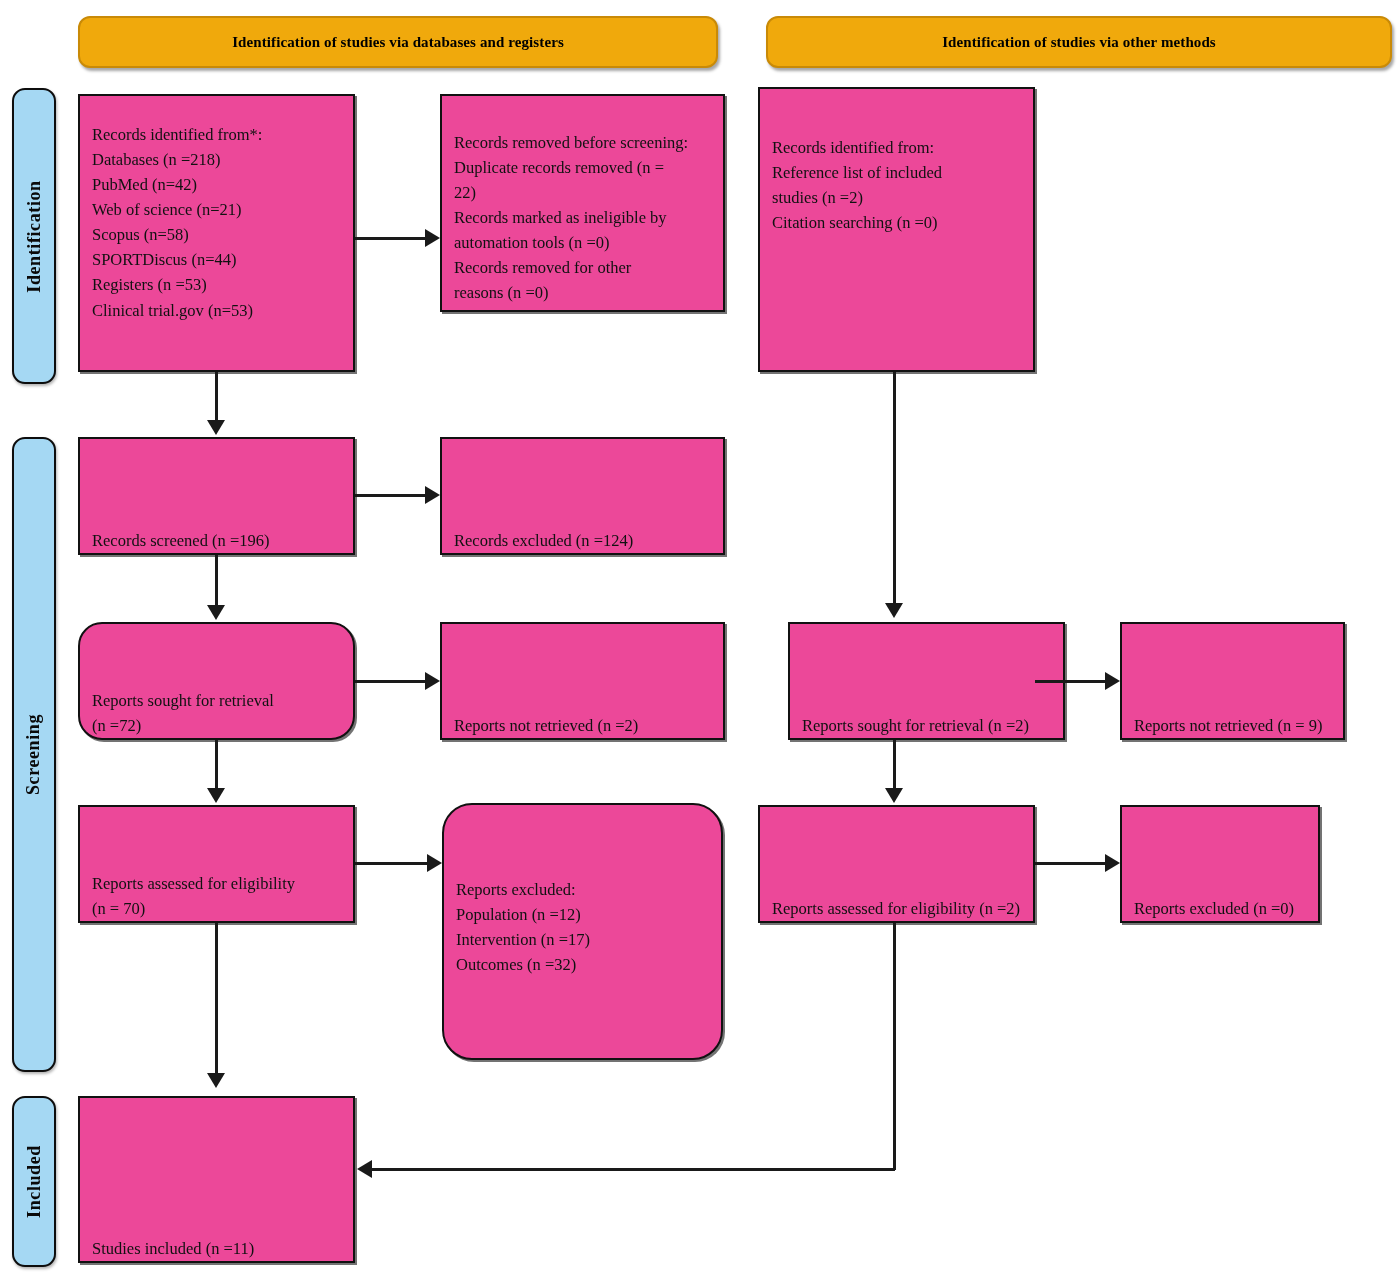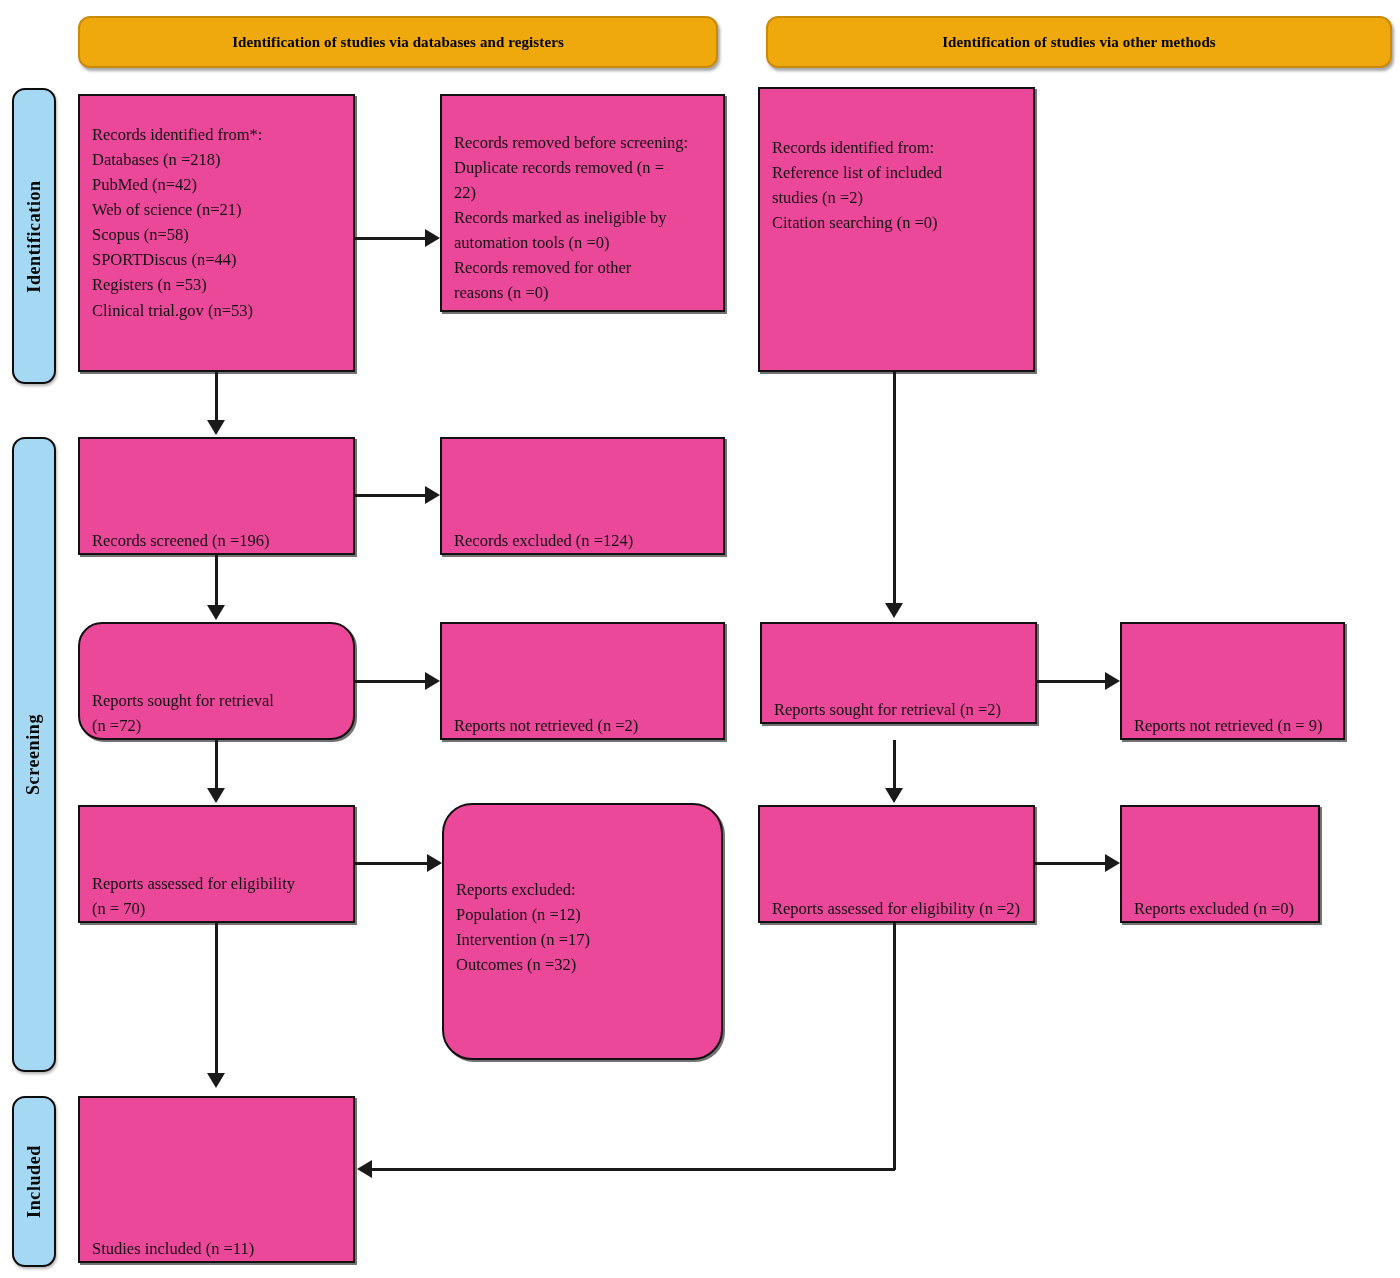--- a/index.html
+++ b/index.html
@@ -203,21 +203,21 @@
   <div class="box v-top" style="left:758px; top:87px; width:277px; height:285px;">
     <div class="txt" style="padding-top:46px;">Records identified from:
     Reference list of included
 studies (n =2)
     Citation searching (n =0)</div>
   </div>
 
   <div class="vline" style="left:893px; top:372px; height:233px;"></div>
   <div class="arrow down" style="left:885px; top:603px;"></div>
 
-  <div class="box" style="left:760px; top:622px; width:277px; height:102px;">
+  <div class="box" style="left:788px; top:622px; width:277px; height:118px;">
     <div class="txt">Reports sought for retrieval (n =2)</div>
   </div>
 
   <div class="box" style="left:1120px; top:622px; width:225px; height:118px;">
     <div class="txt">Reports not retrieved (n = 9)</div>
   </div>
 
   <div class="hline" style="left:1035px; top:680px; width:70px;"></div>
   <div class="arrow right" style="left:1105px; top:672px;"></div>
 

